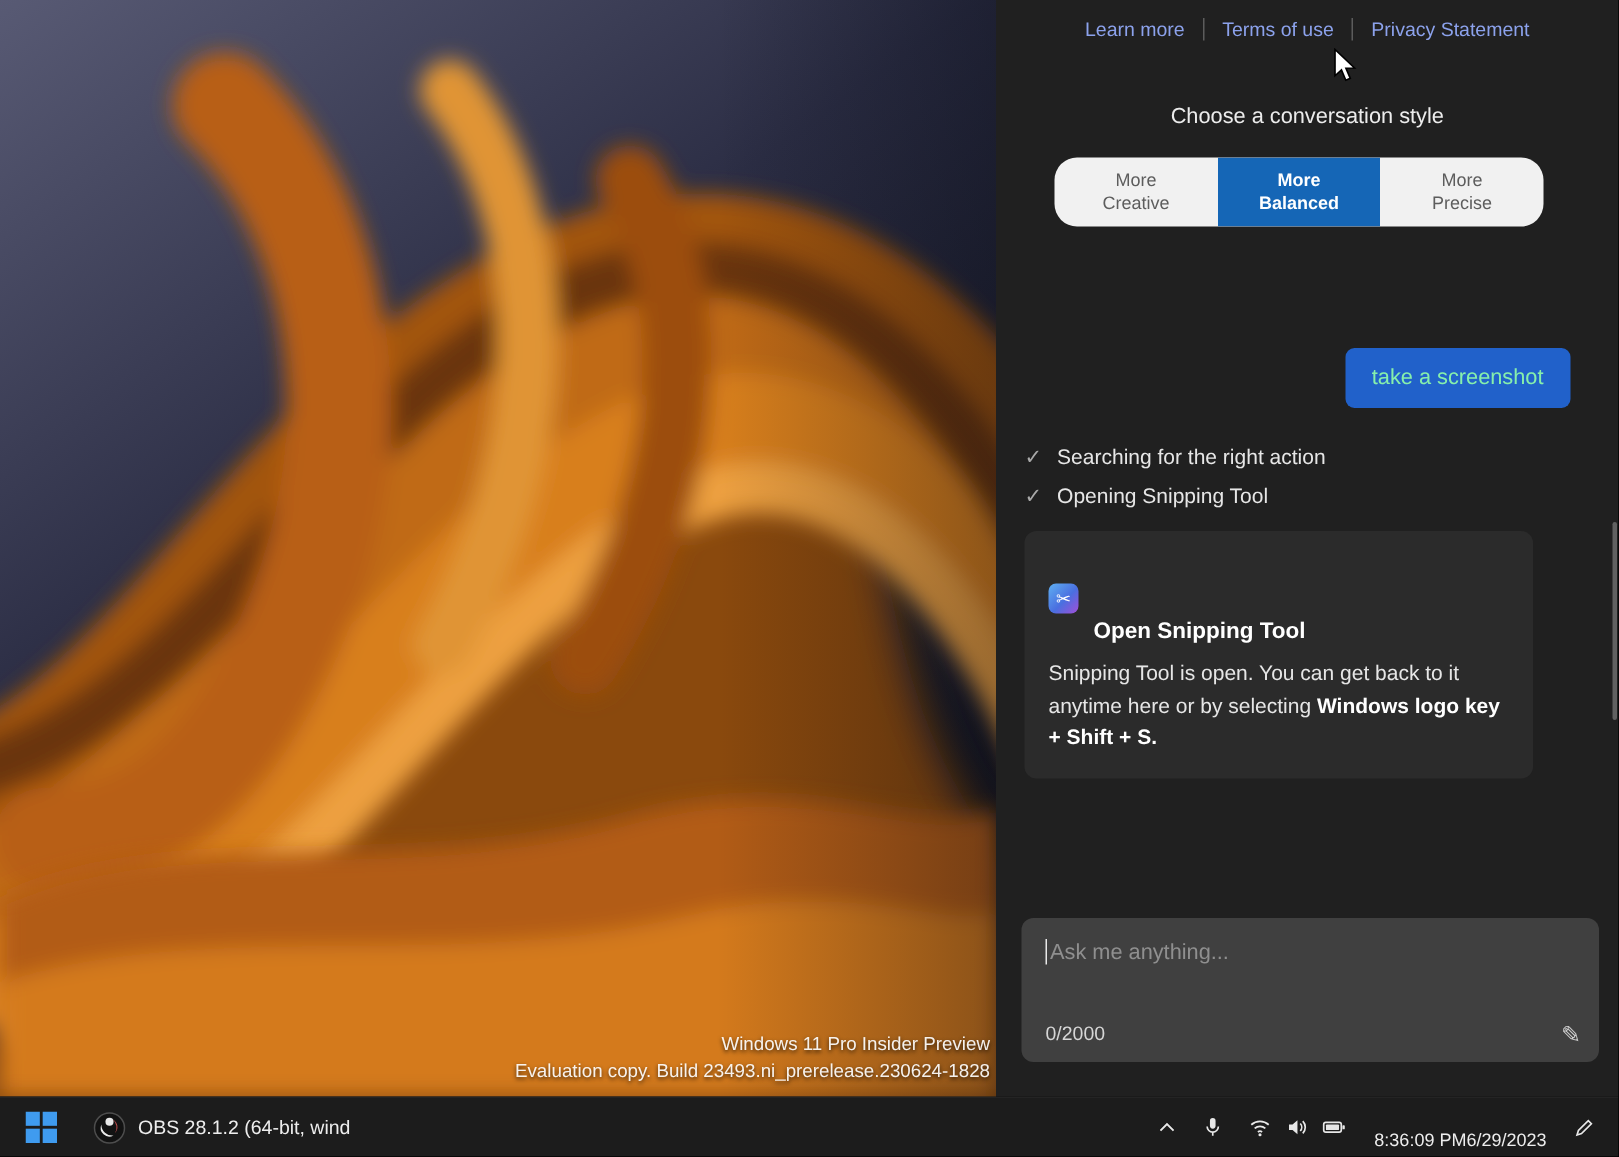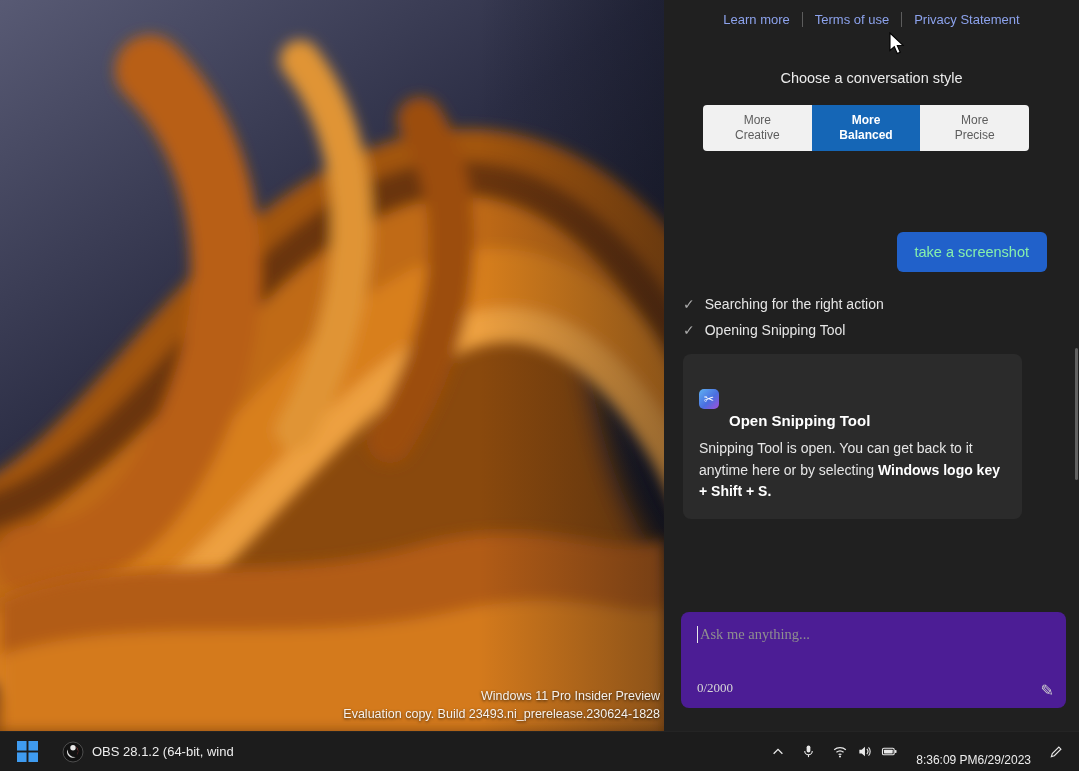--- a/index.html
+++ b/index.html
@@ -34,21 +34,21 @@
   .cp-links { margin-top:12px; text-align:center; font-size:13px; }
   .cp-links a { color:#8ca2ec; padding:0 12px; cursor:pointer; }
   .cp-links a + a { border-left:1px solid #5c5c5c; }
 
   .cp-style-heading {
     margin-top:43px; text-align:center; font-size:14.5px; font-weight:400; color:#ececec;
   }
 
   .style-picker {
     margin:19px 0 0 39px; width:326px; height:46px; display:flex;
-    background:#f1f1f1; border-radius:4px; overflow:hidden;
+    background:#f1f1f1; border-radius:15px; overflow:hidden;
   }
   .style-opt {
     flex:1; display:flex; flex-direction:column; align-items:center; justify-content:center;
     font-size:12px; line-height:15px; color:#5d5d5d;
   }
   .style-opt.selected { background:#1566b6; color:#fff; font-weight:700; }
 
   .bubble-row { margin-top:81px; display:flex; justify-content:flex-end; padding-right:32px; }
   .user-bubble {
     background:#2161ca; color:#86efac; font-size:14.5px;
@@ -69,21 +69,21 @@
     background:linear-gradient(135deg,#5fb0f2 0%,#4a6fe0 55%,#a24fd8 100%);
     display:flex; align-items:center; justify-content:center;
     color:#fff; font-size:12px;
   }
   .card-title { font-size:15px; font-weight:700; color:#fff;margin-top:44px; }
   .card-body { margin-top:9px; font-size:14px; line-height:21.5px; color:#e6e6e6; }
   .card-body strong { color:#fff; }
 
   .input-box {
     position:absolute; left:17px; right:13px; bottom:23px; height:96px;
-    background:#4c1d95; border-radius:8px; padding:14px 16px; cursor:text;font-family:Liberation Serif, serif;
+    background:#404040; border-radius:8px; padding:14px 16px; cursor:text;
   }
   .ph-row { display:flex; align-items:center; }
   .caret { width:1px; height:17px; background:#e8e8e8; margin-right:2px; }
   .placeholder { color:#8f8f8f; font-size:14.5px; }
   .counter { position:absolute; left:16px; bottom:12px; font-size:13px; color:#d6d6d6; }
   .pen-btn { position:absolute; right:12px; bottom:8px; font-size:16px; color:#cfcfcf; }
 
   .scroll-thumb {
     position:absolute; right:1px; top:348px; width:3px; height:132px;
     background:#616161; border-radius:2px; cursor:grab;

